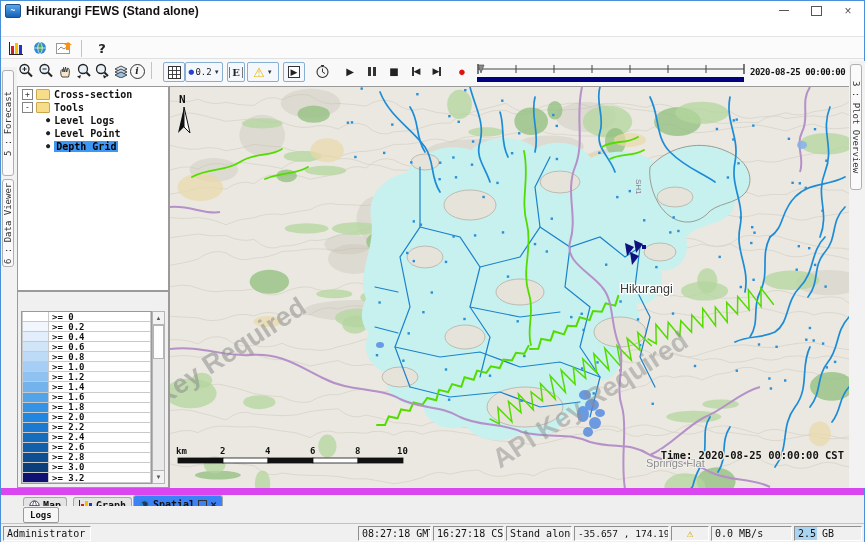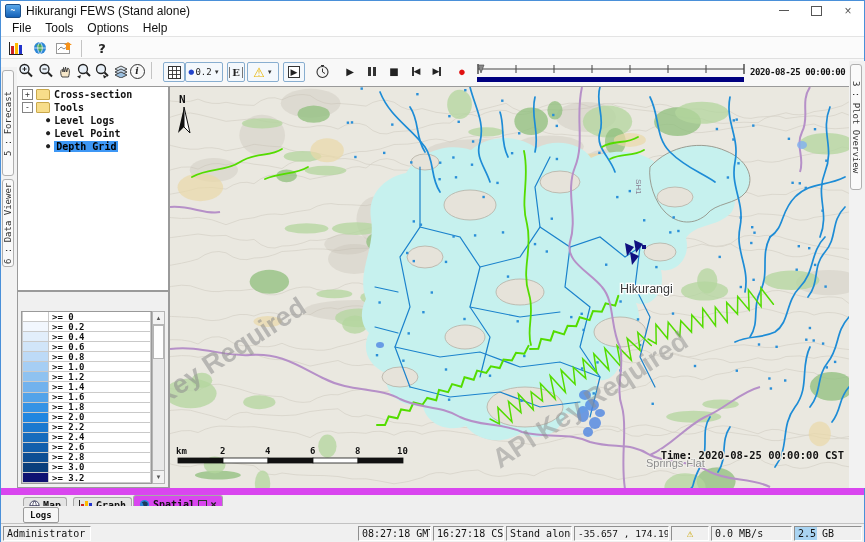--- a/index.html
+++ b/index.html
@@ -2,21 +2,21 @@
 <html><head>
 <meta charset="utf-8">
 <style>
   html,body{margin:0;padding:0;}
   body{width:865px;height:542px;overflow:hidden;font-family:"Liberation Sans",sans-serif;background:#fff;}
   .app{position:absolute;top:0;left:0;width:865px;height:542px;border:1px solid #4a90d9;box-sizing:border-box;background:#fff;}
 
   
   .titlebar{position:absolute;top:0;left:0;right:0;height:19px;display:flex;align-items:center;background:#fff;}
   .app-icon{width:14px;height:12px;margin:0 5px 0 4px;background:linear-gradient(#5aa8ea,#1461b8);border:1px solid #1b4f8a;border-radius:2px;color:#fff;font:bold 8px "DejaVu Sans Mono",monospace;display:flex;align-items:center;justify-content:center;}
-  .title-text{font-size:12px;color:#111;}
+  .title-text{font-size:12px;color:#111;font-weight:bold;}
   .win-controls{margin-left:auto;display:flex;height:100%;}
   .wbtn{width:32px;height:100%;display:flex;align-items:center;justify-content:center;color:#555;font-size:12px;}
   .glyph-min{width:10px;height:1px;background:#555;display:block;}
   .glyph-max{width:9px;height:8px;border:1px solid #555;display:block;}
 
   
   .menubar{position:absolute;top:19px;left:0;right:0;height:16px;display:flex;align-items:center;padding-left:4px;background:#fff;}
   .menu-item{font-size:12px;color:#111;padding:0 7px;cursor:default;}
 
   
@@ -64,21 +64,21 @@
   .sbtn{width:100%;height:12px;background:#f2f2f2;border-bottom:1px solid #b5b5b5;font-size:6px;color:#555;display:flex;align-items:center;justify-content:center;}
   .sbtn.bot{margin-top:auto;border-top:1px solid #b5b5b5;border-bottom:none;}
   .sthumb{width:100%;height:34px;background:#fdfdfd;border:1px solid #b5b5b5;box-sizing:border-box;}
 
   
   .map-wrap{position:absolute;left:168px;top:85px;width:680px;height:402px;border-left:1px solid #9a9a9a;border-top:1px solid #9a9a9a;box-sizing:border-box;overflow:hidden;background:#eae8e0;}
 
   
   .tabrow{position:absolute;top:487px;left:0;right:0;height:18px;background:#efefef;border-top:7px solid #d946ef;}
   .btab{position:absolute;top:2px;height:15px;display:flex;align-items:center;gap:3px;padding:0 5px;border:1px solid #a8a8a8;border-bottom:none;border-radius:3px 3px 0 0;background:#e4e4e4;font:bold 10px "DejaVu Sans Mono",monospace;color:#111;}
-  .btab.active{background:#d946ef;top:0;height:17px;}
+  .btab.active{background:#3b82f6;top:0;height:17px;}
   .mini-restore{width:7px;height:7px;border:1px solid #333;display:inline-block;}
   .tabx{font-size:11px;color:#222;font-weight:bold;}
   .logsrow{position:absolute;top:505px;left:0;right:0;height:17px;background:#efefef;}
   .logs-btn{position:absolute;left:22px;top:1px;height:14px;padding:0 6px;background:#f6f6f6;border:1px solid #9a9a9a;border-radius:2px;font:bold 9px "DejaVu Sans Mono",monospace;color:#111;display:flex;align-items:center;}
   .statusbar{position:absolute;top:522px;left:0;right:0;height:20px;background:#f0f0f0;border-top:1px solid #c2c2c2;}
   .scell{position:absolute;top:2px;height:15px;border:1px solid;border-color:#8f8f8f #fff #fff #8f8f8f;font:10px "DejaVu Sans Mono",monospace;color:#111;padding:1px 0 0 3px;box-sizing:border-box;white-space:nowrap;overflow:hidden;background:#f0f0f0;}
   .memfill{position:absolute;left:0;top:0;bottom:0;width:34%;background:#a9d4f2;}
   .memtext{position:relative;}
   .swarn{color:#caa400;font-size:11px;padding-top:0;}
 </style>
@@ -96,26 +96,20 @@
         </div>
       <div class="wbtn">
           <span class="glyph-max"></span>
         </div>
       <div class="wbtn">
           <span>×</span>
         </div>
     </div>
   </div>
 
-  <div class="menubar">
-    <div class="menu-item">File</div>
-    <div class="menu-item">Tools</div>
-    <div class="menu-item">Options</div>
-    <div class="menu-item">Help</div>
-  </div>
 
   <div class="tb1">
     <div class="tbi" style="left:6px">
       <span class="bars">
           <span style="height:8px;background:#c22"></span>
           <span style="height:11px;background:#fb0"></span>
           <span style="height:9px;background:#23c"></span>
         </span>
     </div>
     <div class="tbi" style="left:30px">

